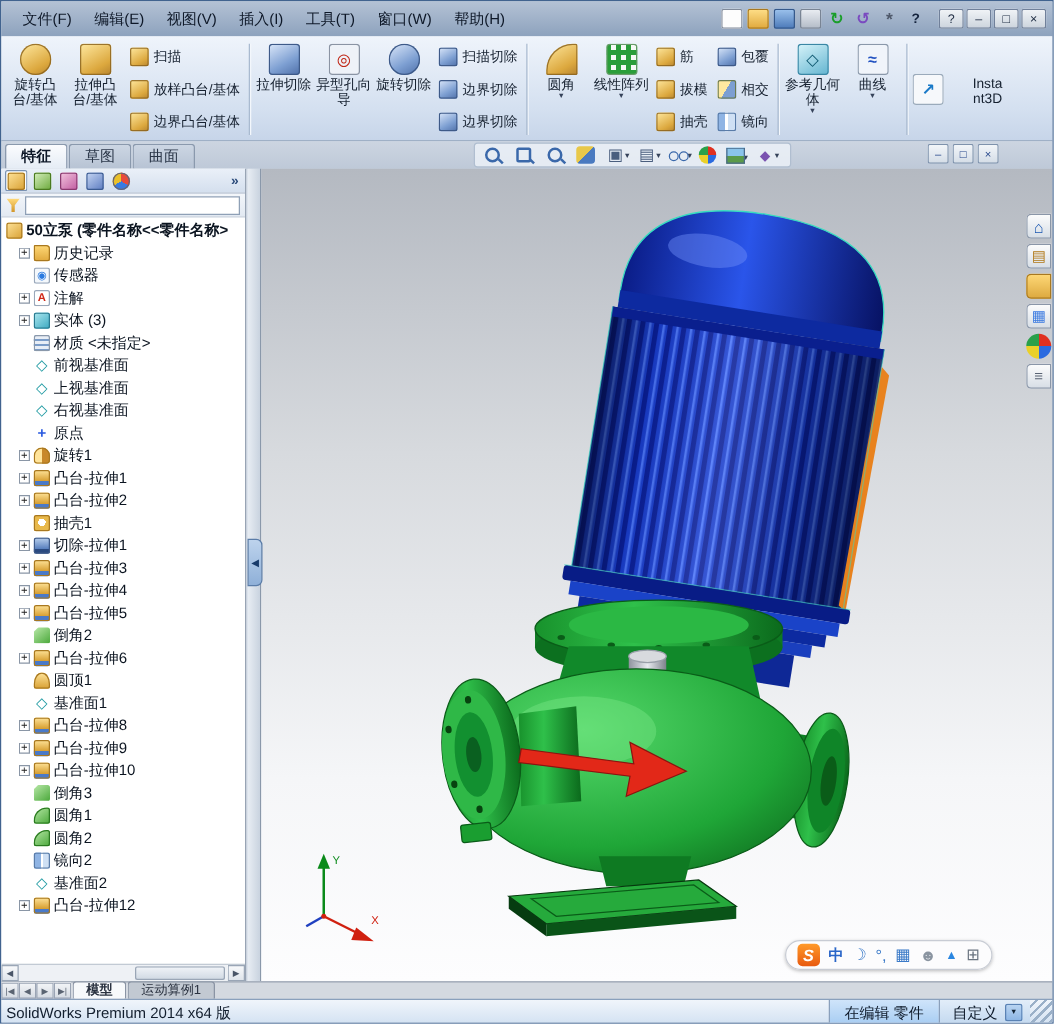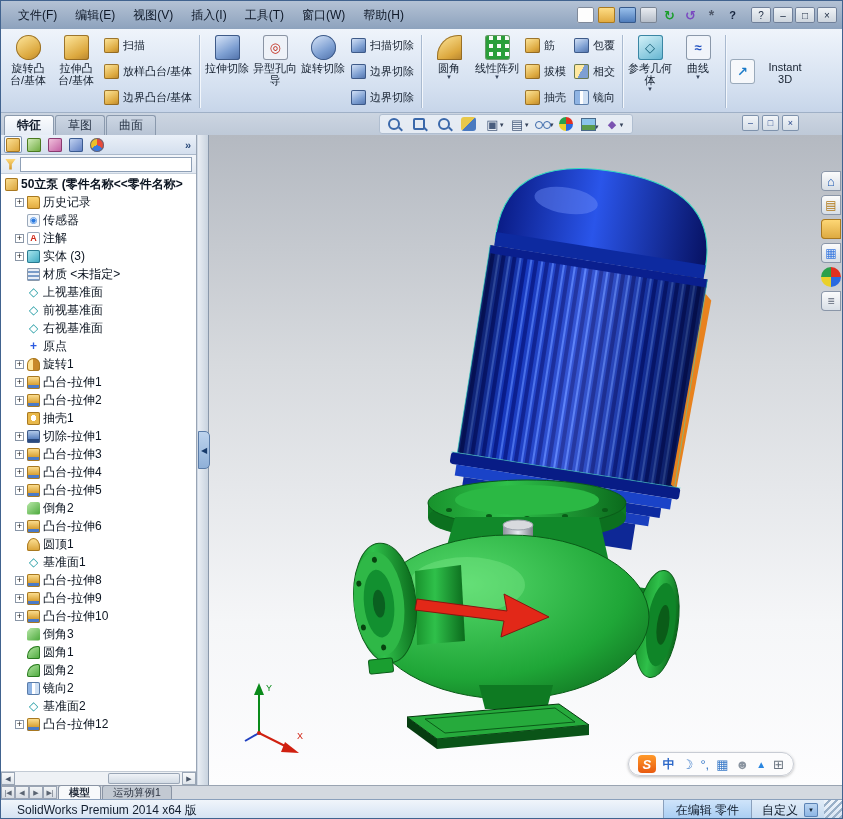--- a/index.html
+++ b/index.html
@@ -28,21 +28,21 @@
 .qat [data-icon="options-icon"]{color:#4e586a;font-weight:bold}
 .qat [data-icon="options-icon"]::after{content:"*";font-size:14px}
 .qat [data-icon="help-icon"]{color:#14233d;font-weight:bold}
 .qat [data-icon="help-icon"]::after{content:"?"}
 .winctrl{display:flex;gap:2px;margin-right:5px}
 .wcb{width:20px;height:16px;display:flex;align-items:center;justify-content:center;font-size:10px;color:#1c2a40;background:linear-gradient(#f2f5f8,#cbd3dc);box-shadow:inset 0 0 0 1px #70809a;border-radius:2px}
 
 
 .ribbon{position:absolute;left:0;top:28px;right:0;height:84px;background:linear-gradient(#eff4fb,#d4e0f0 70%,#c7d5e9);border-bottom:1px solid #9fb0c6;display:flex;align-items:stretch;padding:3px 2px 1px 4px;gap:2px}
 .bigbtn{width:46px;display:flex;flex-direction:column;align-items:center;padding-top:3px;border-radius:3px;flex:none}
-.bigbtn.row{width:74px;flex-direction:row;justify-content:center;gap:11px;align-items:center;padding-top:0}
+.bigbtn.row{width:74px;flex-direction:row;justify-content:center;gap:21px;align-items:center;padding-top:0}
 .bic{width:25px;height:25px;border-radius:3px;display:inline-flex;align-items:center;justify-content:center;font-size:13px;flex:none;background:linear-gradient(150deg,#ffe9a0,#dca83e 70%,#b5832f);box-shadow:inset 0 0 0 1px rgba(140,100,30,.85)}
 .sic{width:15px;height:15px;border-radius:2px;display:inline-flex;align-items:center;justify-content:center;font-size:9px;flex:none;background:linear-gradient(150deg,#ffe9a0,#dca83e 70%,#b5832f);box-shadow:inset 0 0 0 1px rgba(140,100,30,.85)}
 .ribbon [data-icon$="cut-icon"],.ribbon [data-icon="wrap-icon"]{background:linear-gradient(150deg,#dce8fa,#7d9fd2 60%,#4e6fa8);box-shadow:inset 0 0 0 1px #3e5a88}
 .ribbon [data-icon="revolve-boss-icon"],.ribbon [data-icon="revolve-cut-icon"]{border-radius:50%}
 .ribbon [data-icon="fillet-icon"]{border-radius:85% 6% 6% 6%}
 .ribbon [data-icon="hole-wizard-icon"]{background:#eef2f8;box-shadow:inset 0 0 0 1px #8a94a4;color:#c02818}
 .ribbon [data-icon="hole-wizard-icon"]::after{content:"◎";font-weight:bold}
 .ribbon [data-icon="linear-pattern-icon"]{background:#f6faf6;box-shadow:inset 0 0 0 1px #6a9a6a;background-image:repeating-linear-gradient(0deg,#2a9e3a 0 4px,transparent 4px 8px),repeating-linear-gradient(90deg,#2a9e3a 0 4px,transparent 4px 8px)}
 .ribbon [data-icon="reference-geometry-icon"]{background:linear-gradient(150deg,#d8f4fa,#62b4d0);box-shadow:inset 0 0 0 1px #3a86a4;color:#0e5870}
 .ribbon [data-icon="reference-geometry-icon"]::after{content:"◇"}
@@ -157,21 +157,21 @@
 .imei[data-icon="account-icon"]{color:#8a94a0}
 .imei[data-icon="skin-icon"]{color:#2a86e0;font-size:10px}
 .imei[data-icon="toolbox-icon"]{color:#6a7480}
 
 
 .bottombar{position:absolute;left:0;top:784px;right:0;height:14px;background:#d4d9e0;border-top:1px solid #9aa4b2;display:flex;align-items:flex-end}
 .nb{width:14px;height:13px;font-size:7px;color:#5a6472;display:flex;align-items:center;justify-content:center;background:linear-gradient(#f4f6f8,#d4dae2);box-shadow:inset 0 0 0 1px #9aa4b4;flex:none}
 .mtab{padding:0 10px;height:14px;line-height:13px;font-size:10.5px;border:1px solid #8a94a4;border-bottom:none;background:#c2c9d2;border-radius:3px 3px 0 0;color:#2a3240;margin-left:1px}
 .mtab[data-active="true"]{background:#f7f9fb;font-weight:bold}
 .statusbar{position:absolute;left:0;top:798px;right:0;height:21px;background:linear-gradient(#f0f5fb,#d2e1f2);border-top:1px solid #8aa0bc;display:flex;align-items:center;font-size:12px}
-.sbleft{padding:0 16px;color:#121e2e;white-space:nowrap}
+.sbleft{padding:0 4px;color:#121e2e;white-space:nowrap}
 .sbedit{margin-left:auto;background:linear-gradient(#cfe4fa,#a6ccf2);border-left:1px solid #8aa0bc;padding:0 12px;height:100%;display:flex;align-items:center;color:#0e1a2a;white-space:nowrap}
 .sbcustom{background:linear-gradient(#e2edf9,#c2d8ef);border-left:1px solid #8aa0bc;padding:0 6px 0 10px;height:100%;display:flex;align-items:center;gap:6px;color:#0e1a2a;white-space:nowrap}
 .sbcaret{width:14px;height:14px;background:linear-gradient(#bcd6f2,#8ab4e4);box-shadow:inset 0 0 0 1px #5a82b4;border-radius:2px;font-size:6px;color:#123;display:flex;align-items:center;justify-content:center}
 .sbcaret::after{content:"▼"}
 .grip{width:18px;height:100%;background:repeating-linear-gradient(135deg,transparent 0 3px,#9ab0c8 3px 5px)}
 </style>
 </head>
 <body>
 
 <div class="app">
@@ -491,27 +491,27 @@
 
           <div class="trow">
             <span class="plus" style="visibility: hidden;"></span>
             <span class="ti" data-icon="material"></span>
             <span class="tlabel">材质 &lt;未指定&gt;</span>
           </div>
 
           <div class="trow">
             <span class="plus" style="visibility: hidden;"></span>
             <span class="ti" data-icon="plane"></span>
+            <span class="tlabel">前视基准面</span>
+          </div>
+
+          <div class="trow">
+            <span class="plus" style="visibility: hidden;"></span>
+            <span class="ti" data-icon="plane"></span>
             <span class="tlabel">上视基准面</span>
-          </div>
-
-          <div class="trow">
-            <span class="plus" style="visibility: hidden;"></span>
-            <span class="ti" data-icon="plane"></span>
-            <span class="tlabel">前视基准面</span>
           </div>
 
           <div class="trow">
             <span class="plus" style="visibility: hidden;"></span>
             <span class="ti" data-icon="plane"></span>
             <span class="tlabel">右视基准面</span>
           </div>
 
           <div class="trow">
             <span class="plus" style="visibility: hidden;"></span>

